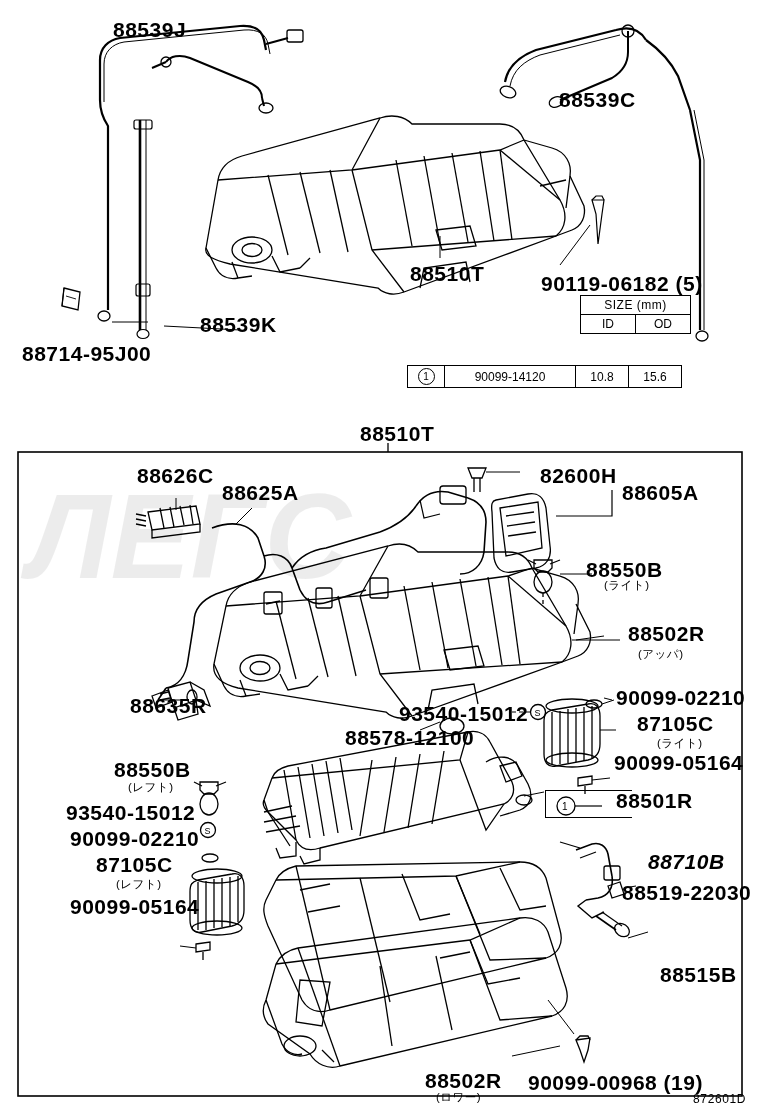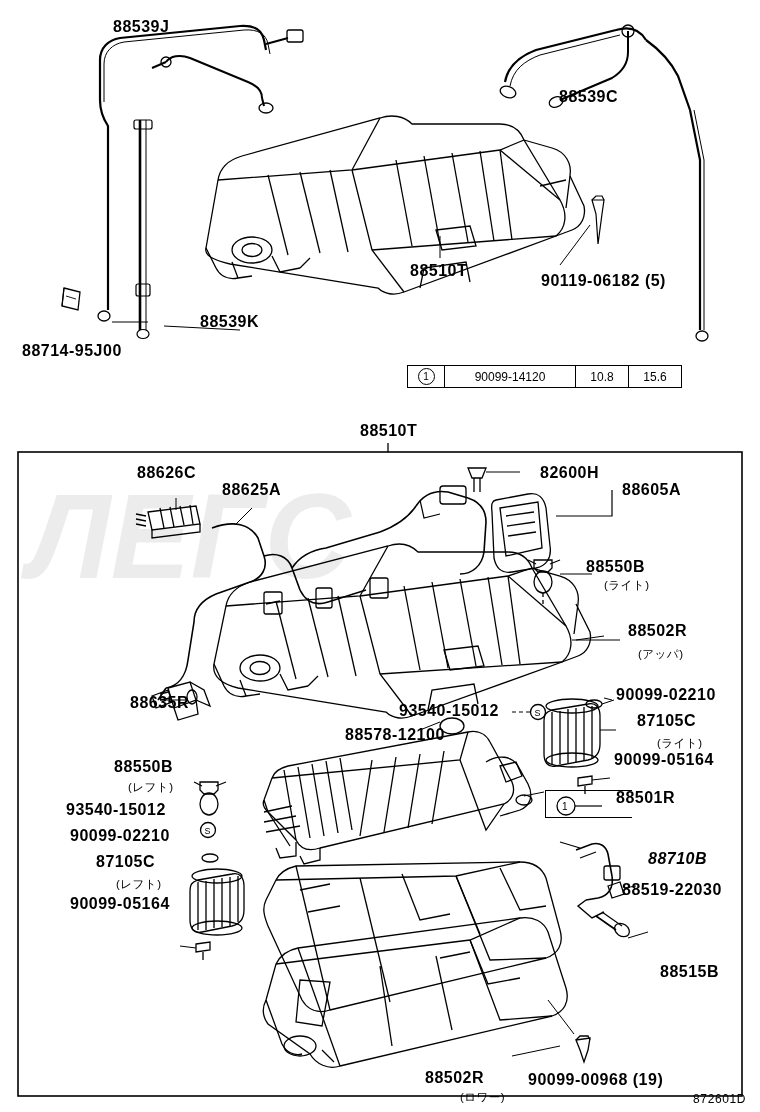--- a/index.html
+++ b/index.html
@@ -16,21 +16,21 @@
     overflow: hidden;
   }
   #sheet {
     position: absolute;
     left: 0; top: 0;
     width: 760px;
     height: 1112px;
   }
   .lbl {
     position: absolute;
-    font-size: 16px;
+    font-size: 21px;
     font-weight: bold;
     letter-spacing: 0.5px;
     white-space: nowrap;
     color: #000;
   }
   .lbl.jp {
     font-size: 11.5px;
     font-weight: normal;
   }
   .tbl {
@@ -346,20 +346,31 @@
     </g>
   </svg>
 
   <div class="lbl" style="left:113px; top:18px;">88539J</div>
   <div class="lbl" style="left:559px; top:88px;">88539C</div>
   <div class="lbl" style="left:410px; top:262px;">88510T</div>
   <div class="lbl" style="left:541px; top:272px;">90119-06182 (5)</div>
   <div class="lbl" style="left:176px; top:313px;margin-left:24px;">88539K</div>
   <div class="lbl" style="left:22px; top:342px;">88714-95J00</div>
 
+  <table class="tbl" style="left:580px; top:295px;">
+    <tbody>
+        <tr>
+      <td class="sz-head" colspan="2">SIZE (mm)</td>
+    </tr>
+    <tr>
+      <td style="width:44px;">ID</td>
+      <td style="width:44px;">OD</td>
+    </tr>
+  </tbody>
+    </table>
   <table class="tbl" style="left:407px; top:365px;">
     <tbody>
         <tr>
       <td style="width:26px;"><span class="circled">1</span></td>
       <td style="width:120px;">90099-14120</td>
       <td style="width:42px;">10.8</td>
       <td style="width:42px;">15.6</td>
     </tr>
   </tbody>
     </table>
@@ -393,20 +404,20 @@
   <div class="lbl" style="left:96px; top:853px;">87105C</div>
   <div class="lbl jp" style="left:116px; top:877px;">(レフト)</div>
   <div class="lbl" style="left:70px; top:895px;">90099-05164</div>
 
   <div class="lbl" style="left:616px; top:789px;">88501R</div>
   <div class="lbl" style="left:648px; top:850px;font-style:italic;">88710B</div>
   <div class="lbl" style="left:622px; top:881px;">88519-22030</div>
   <div class="lbl" style="left:660px; top:917px;margin-top:46px;">88515B</div>
 
   <div class="lbl" style="left:425px; top:1069px;">88502R</div>
-  <div class="lbl jp" style="left:460px; top:1090px;">(ロワー)</div>
+  <div class="lbl jp" style="left:436px; top:1090px;">(ロワー)</div>
   <div class="lbl" style="left:528px; top:1071px;">90099-00968 (19)</div>
 
   <div style="position:absolute; left:545px; top:790px; width:86px; height:26px; border:1.4px solid #000; border-right:none; background:transparent;"></div>
 
   <div class="footer-code">872601D</div>
 
 </div>
 
 </body></html>

